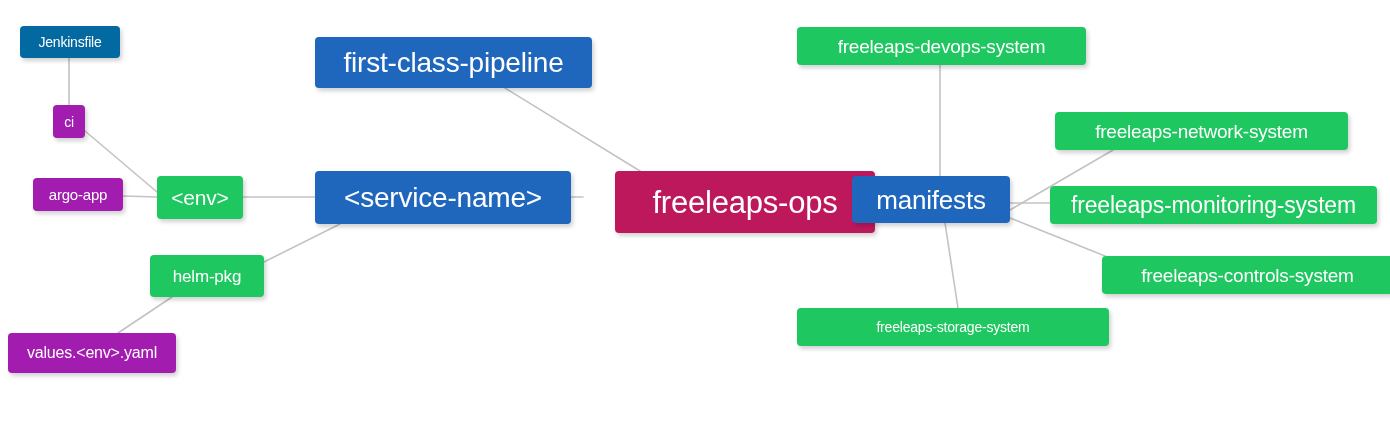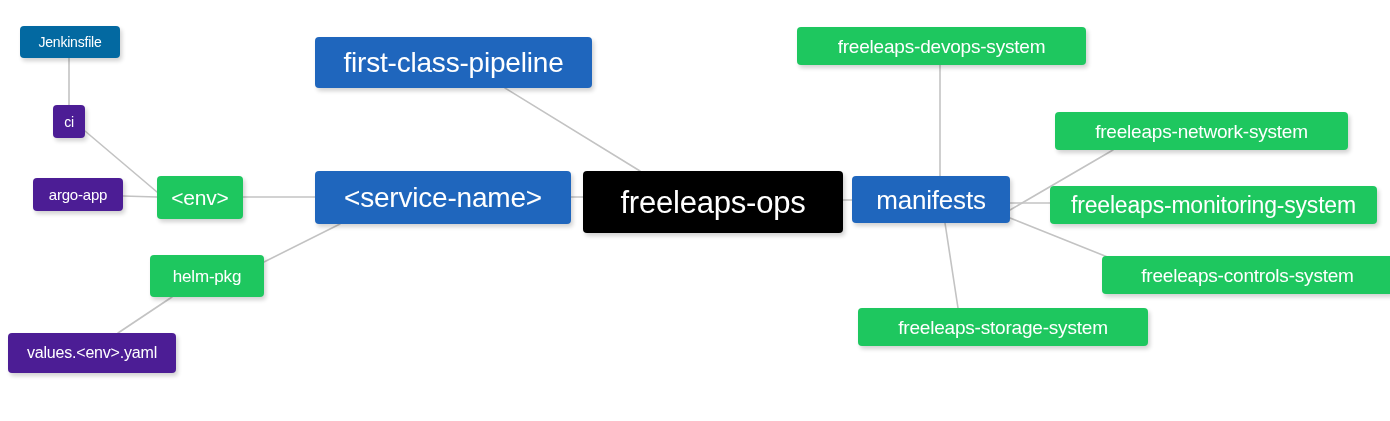--- a/index.html
+++ b/index.html
@@ -29,25 +29,25 @@
     display: flex;
     align-items: center;
     justify-content: center;
     color: #ffffff;
     border-radius: 4px;
     white-space: nowrap;
     line-height: 1;
     box-shadow: 2px 3px 4px rgba(0,0,0,0.18);
     letter-spacing: -0.2px;
   }
-  .node.root      { background: #000000; }
+  .node.root      { background: #be185d; margin-left: 32px; }
   .node.blue      { background: #1f66bd; }
   .node.green     { background: #1ec75f; }
   .node.orange    { background: #0369a1; }
-  .node.red       { background: #4c1d95; }
+  .node.red       { background: #a21caf; }
 </style>
 </head>
 <body>
 
 <div id="canvas">
   <svg id="edges" viewBox="0 0 1390 421" width="1390" height="421">
       <line x1="69" y1="58" x2="69" y2="105" stroke="#c3c3c3" stroke-width="1.6" stroke-linecap="round"></line>
       <line x1="85" y1="131" x2="157" y2="192" stroke="#c3c3c3" stroke-width="1.6" stroke-linecap="round"></line>
       <line x1="123" y1="196" x2="157" y2="197" stroke="#c3c3c3" stroke-width="1.6" stroke-linecap="round"></line>
       <line x1="243" y1="197" x2="315" y2="197" stroke="#c3c3c3" stroke-width="1.6" stroke-linecap="round"></line>
@@ -98,17 +98,17 @@
       </div>
       <div class="node green" style="left: 1055px; top: 112px; width: 293px; height: 38px; font-size: 19px;">
         <span>freeleaps-network-system</span>
       </div>
       <div class="node green" style="left: 1050px; top: 186px; width: 327px; height: 38px; font-size: 23px;">
         <span>freeleaps-monitoring-system</span>
       </div>
       <div class="node green" style="left: 1058px; top: 256px; width: 291px; height: 38px; font-size: 19px; margin-left: 44px;">
         <span>freeleaps-controls-system</span>
       </div>
-      <div class="node green" style="left: 858px; top: 308px; width: 290px; height: 38px; font-size: 19px;">
+      <div class="node green" style="left: 797px; top: 308px; width: 312px; height: 38px; font-size: 14px;">
         <span>freeleaps-storage-system</span>
       </div>
     </div>
 </div>
 
 </body></html>

